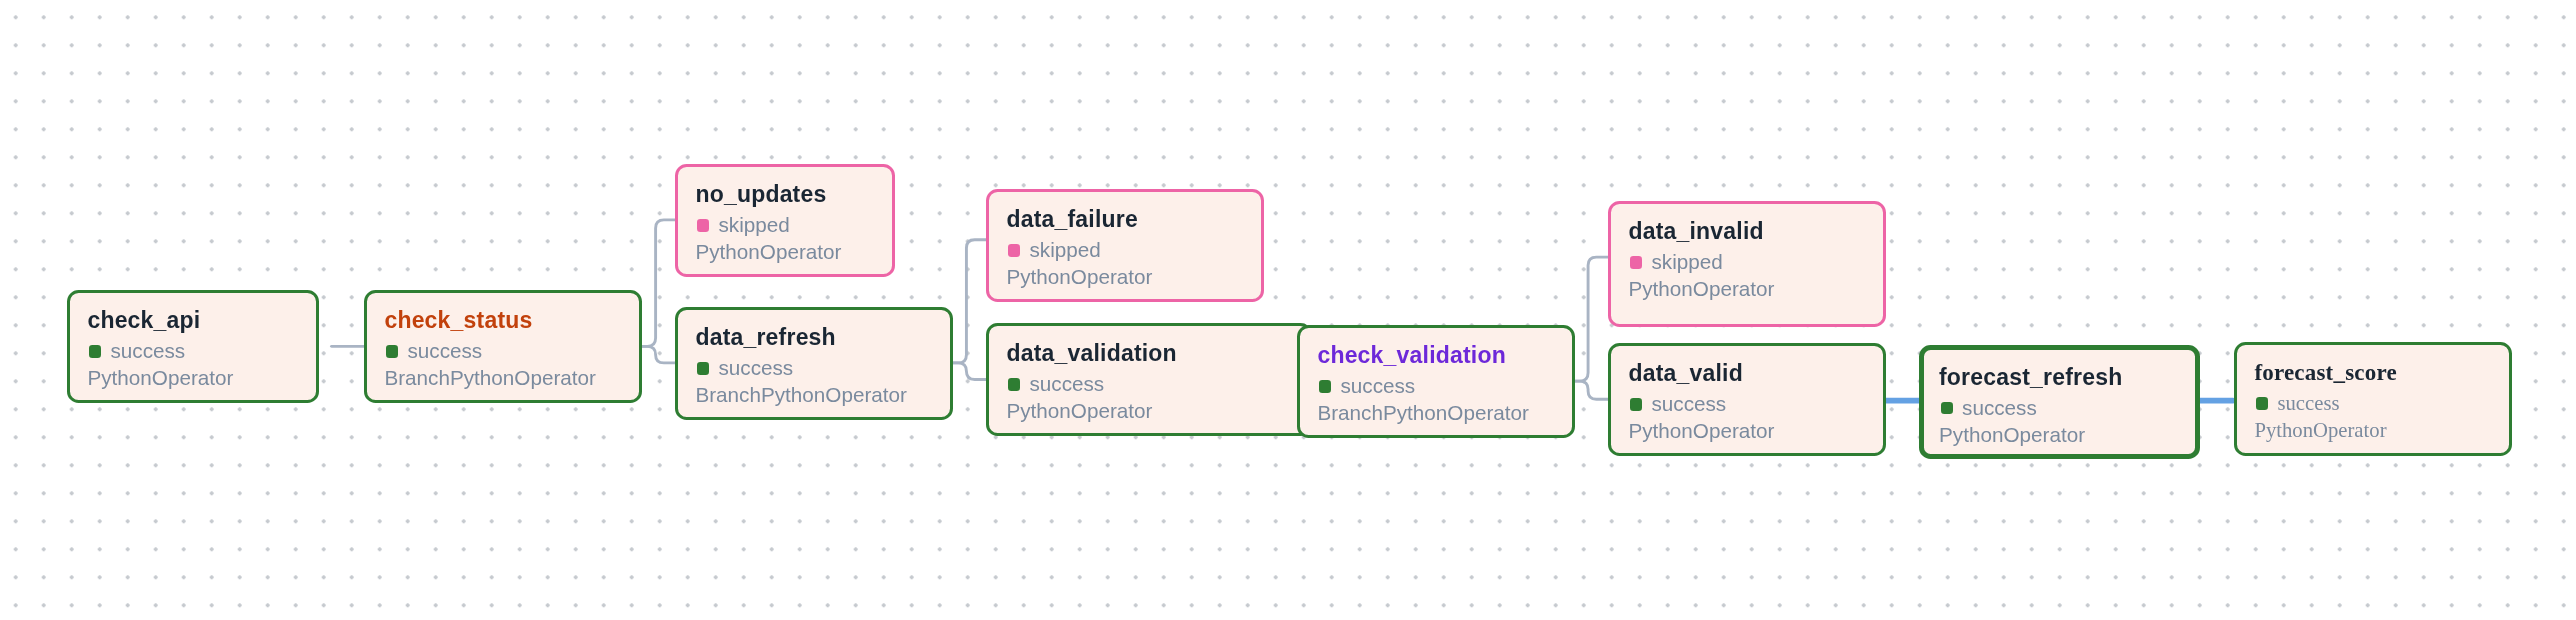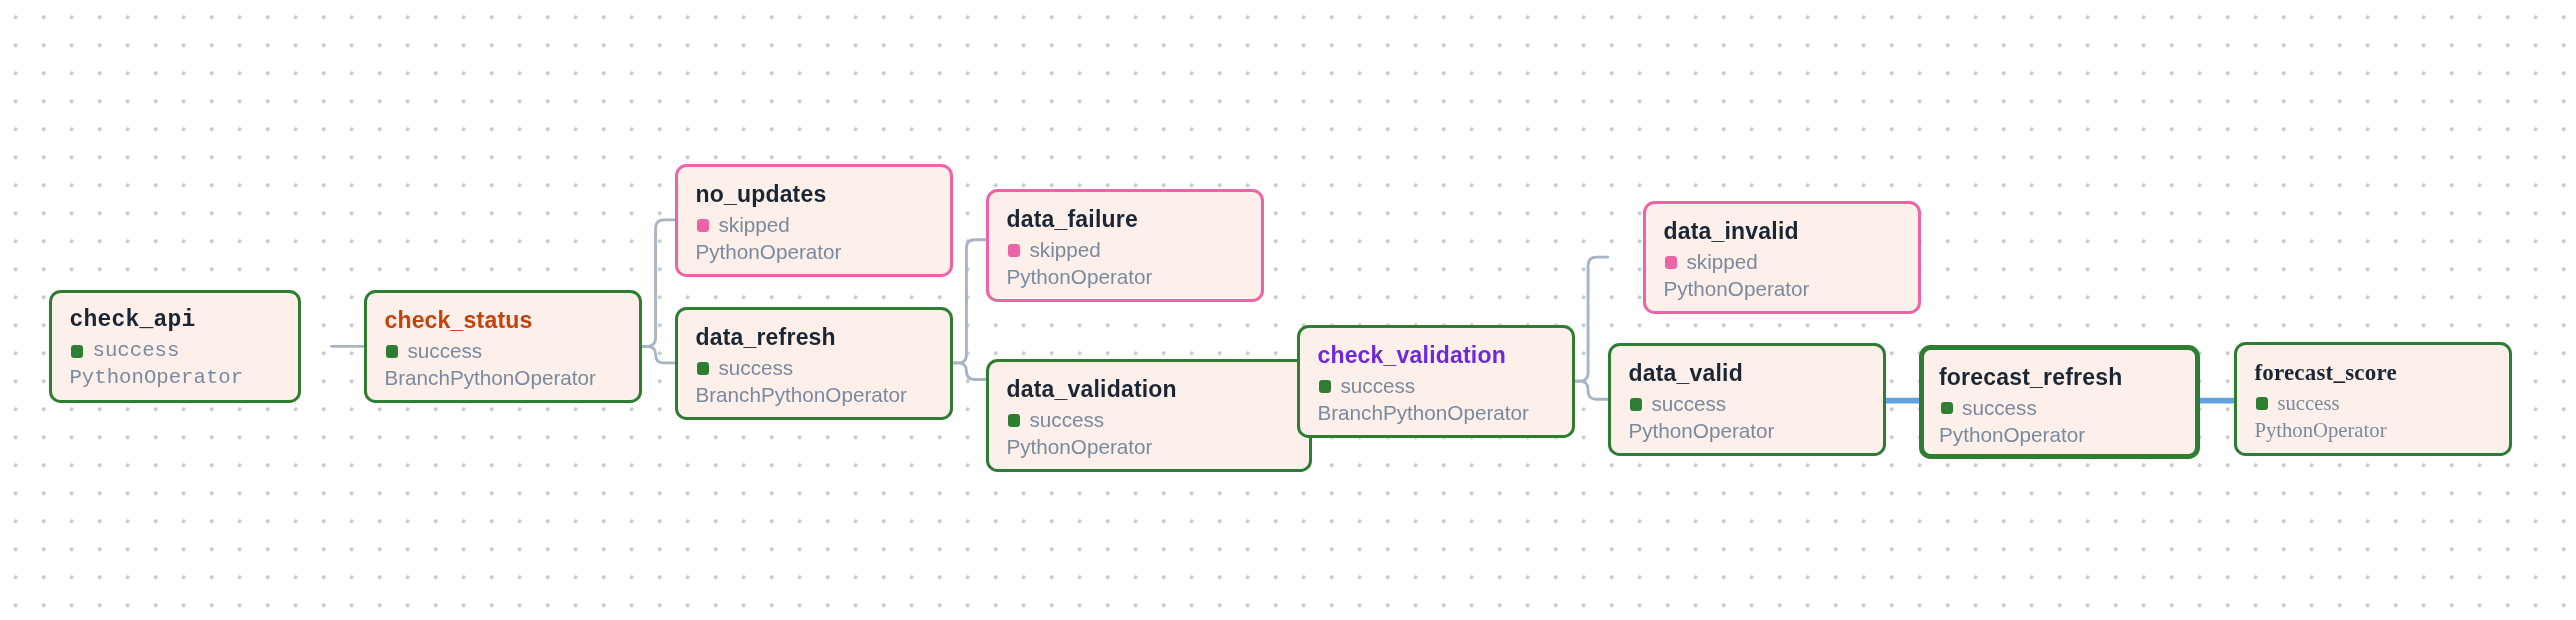--- a/index.html
+++ b/index.html
@@ -66,37 +66,37 @@
       <path d="M 776 419 L 782 419 Q 792 419 792 429 L 792 429 Q 792 439 802 439 L 816 439" fill="none" stroke="#a9b4c4" stroke-width="3.5" stroke-linecap="round"></path>
       <path d="M 1152 439 L 1158 439 Q 1168 439 1168 429 L 1168 300 Q 1168 290 1178 290 L 1192 290" fill="none" stroke="#a9b4c4" stroke-width="3.5" stroke-linecap="round"></path>
       <path d="M 1152 439 L 1158 439 Q 1168 439 1168 449 L 1168 449 Q 1168 459 1178 459 L 1192 459" fill="none" stroke="#a9b4c4" stroke-width="3.5" stroke-linecap="round"></path>
       <path d="M 1528 460 L 1568 460" fill="none" stroke="#a9b4c4" stroke-width="3.5" stroke-linecap="round"></path>
       <path d="M 1904 461 L 1910 461 Q 1920 461 1920 451 L 1920 321 Q 1920 311 1930 311 L 1944 311" fill="none" stroke="#a9b4c4" stroke-width="3.5" stroke-linecap="round"></path>
       <path d="M 1904 461 L 1910 461 Q 1920 461 1920 471 L 1920 473 Q 1920 483 1930 483 L 1944 483" fill="none" stroke="#a9b4c4" stroke-width="3.5" stroke-linecap="round"></path>
       <path d="M 2280 484.5 L 2320 484.5" fill="none" stroke="#64a1e3" stroke-width="7" stroke-linecap="round"></path>
       <path d="M 2660 484.5 L 2700 484.5" fill="none" stroke="#64a1e3" stroke-width="7" stroke-linecap="round"></path>
     </svg>
   <div id="nodes">
-      <div class="node" style="left: 49px; top: 290px; width: 252px; height: 113px; background: rgb(253, 240, 234); border-color: rgb(46, 125, 50); font-family: Liberation Mono, monospace;">
+      <div class="node" style="left: 67px; top: 290px; width: 252px; height: 113px; background: rgb(253, 240, 234); border-color: rgb(46, 125, 50);">
         <div class="title" style="color: rgb(26, 38, 51);">check_api</div>
         <div class="staterow">
           <span class="chip" style="background: rgb(46, 125, 50);"></span>
           <span class="statelabel" style="color: rgb(122, 138, 158);">success</span>
         </div>
         <div class="op" style="color: rgb(122, 138, 158);">PythonOperator</div>
       </div>
       <div class="node" style="left: 364px; top: 290px; width: 278px; height: 113px; background: rgb(253, 240, 234); border-color: rgb(46, 125, 50);">
         <div class="title" style="color: #c2410c;">check_status</div>
         <div class="staterow">
           <span class="chip" style="background: rgb(46, 125, 50);"></span>
           <span class="statelabel" style="color: rgb(122, 138, 158);">success</span>
         </div>
         <div class="op" style="color: rgb(122, 138, 158);">BranchPythonOperator</div>
       </div>
-      <div class="node" style="left: 675px; top: 164px; width: 278px; height: 113px; background: rgb(253, 240, 234); border-color: rgb(237, 100, 166);">
+      <div class="node" style="left: 675px; top: 164px; width: 220px; height: 113px; background: rgb(253, 240, 234); border-color: rgb(237, 100, 166);">
         <div class="title" style="color: rgb(26, 38, 51);">no_updates</div>
         <div class="staterow">
           <span class="chip" style="background: rgb(237, 100, 166);"></span>
           <span class="statelabel" style="color: rgb(122, 138, 158);">skipped</span>
         </div>
         <div class="op" style="color: rgb(122, 138, 158);">PythonOperator</div>
       </div>
       <div class="node" style="left: 675px; top: 307px; width: 278px; height: 113px; background: rgb(253, 240, 234); border-color: rgb(46, 125, 50);">
         <div class="title" style="color: rgb(26, 38, 51);">data_refresh</div>
         <div class="staterow">
@@ -106,37 +106,37 @@
         <div class="op" style="color: rgb(122, 138, 158);">BranchPythonOperator</div>
       </div>
       <div class="node" style="left: 986px; top: 189px; width: 278px; height: 113px; background: rgb(253, 240, 234); border-color: rgb(237, 100, 166);">
         <div class="title" style="color: rgb(26, 38, 51);">data_failure</div>
         <div class="staterow">
           <span class="chip" style="background: rgb(237, 100, 166);"></span>
           <span class="statelabel" style="color: rgb(122, 138, 158);">skipped</span>
         </div>
         <div class="op" style="color: rgb(122, 138, 158);">PythonOperator</div>
       </div>
-      <div class="node" style="left: 986px; top: 323px; width: 326px; height: 113px; background: rgb(253, 240, 234); border-color: rgb(46, 125, 50); margin-top: 36px;">
+      <div class="node" style="left: 986px; top: 323px; width: 326px; height: 113px; background: rgb(253, 240, 234); border-color: rgb(46, 125, 50);">
         <div class="title" style="color: rgb(26, 38, 51);">data_validation</div>
         <div class="staterow">
           <span class="chip" style="background: rgb(46, 125, 50);"></span>
           <span class="statelabel" style="color: rgb(122, 138, 158);">success</span>
         </div>
         <div class="op" style="color: rgb(122, 138, 158);">PythonOperator</div>
       </div>
       <div class="node" style="left: 1297px; top: 325px; width: 278px; height: 113px; background: rgb(253, 240, 234); border-color: rgb(46, 125, 50);">
         <div class="title" style="color: #6d28d9;">check_validation</div>
         <div class="staterow">
           <span class="chip" style="background: rgb(46, 125, 50);"></span>
           <span class="statelabel" style="color: rgb(122, 138, 158);">success</span>
         </div>
         <div class="op" style="color: rgb(122, 138, 158);">BranchPythonOperator</div>
       </div>
-      <div class="node" style="left: 1608px; top: 201px; width: 278px; height: 113px; background: rgb(253, 240, 234); border-color: rgb(237, 100, 166); margin-left: 35px;">
+      <div class="node" style="left: 1608px; top: 201px; width: 278px; height: 126px; background: rgb(253, 240, 234); border-color: rgb(237, 100, 166);">
         <div class="title" style="color: rgb(26, 38, 51);">data_invalid</div>
         <div class="staterow">
           <span class="chip" style="background: rgb(237, 100, 166);"></span>
           <span class="statelabel" style="color: rgb(122, 138, 158);">skipped</span>
         </div>
         <div class="op" style="color: rgb(122, 138, 158);">PythonOperator</div>
       </div>
       <div class="node" style="left: 1608px; top: 343px; width: 278px; height: 113px; background: rgb(253, 240, 234); border-color: rgb(46, 125, 50);">
         <div class="title" style="color: rgb(26, 38, 51);">data_valid</div>
         <div class="staterow">

